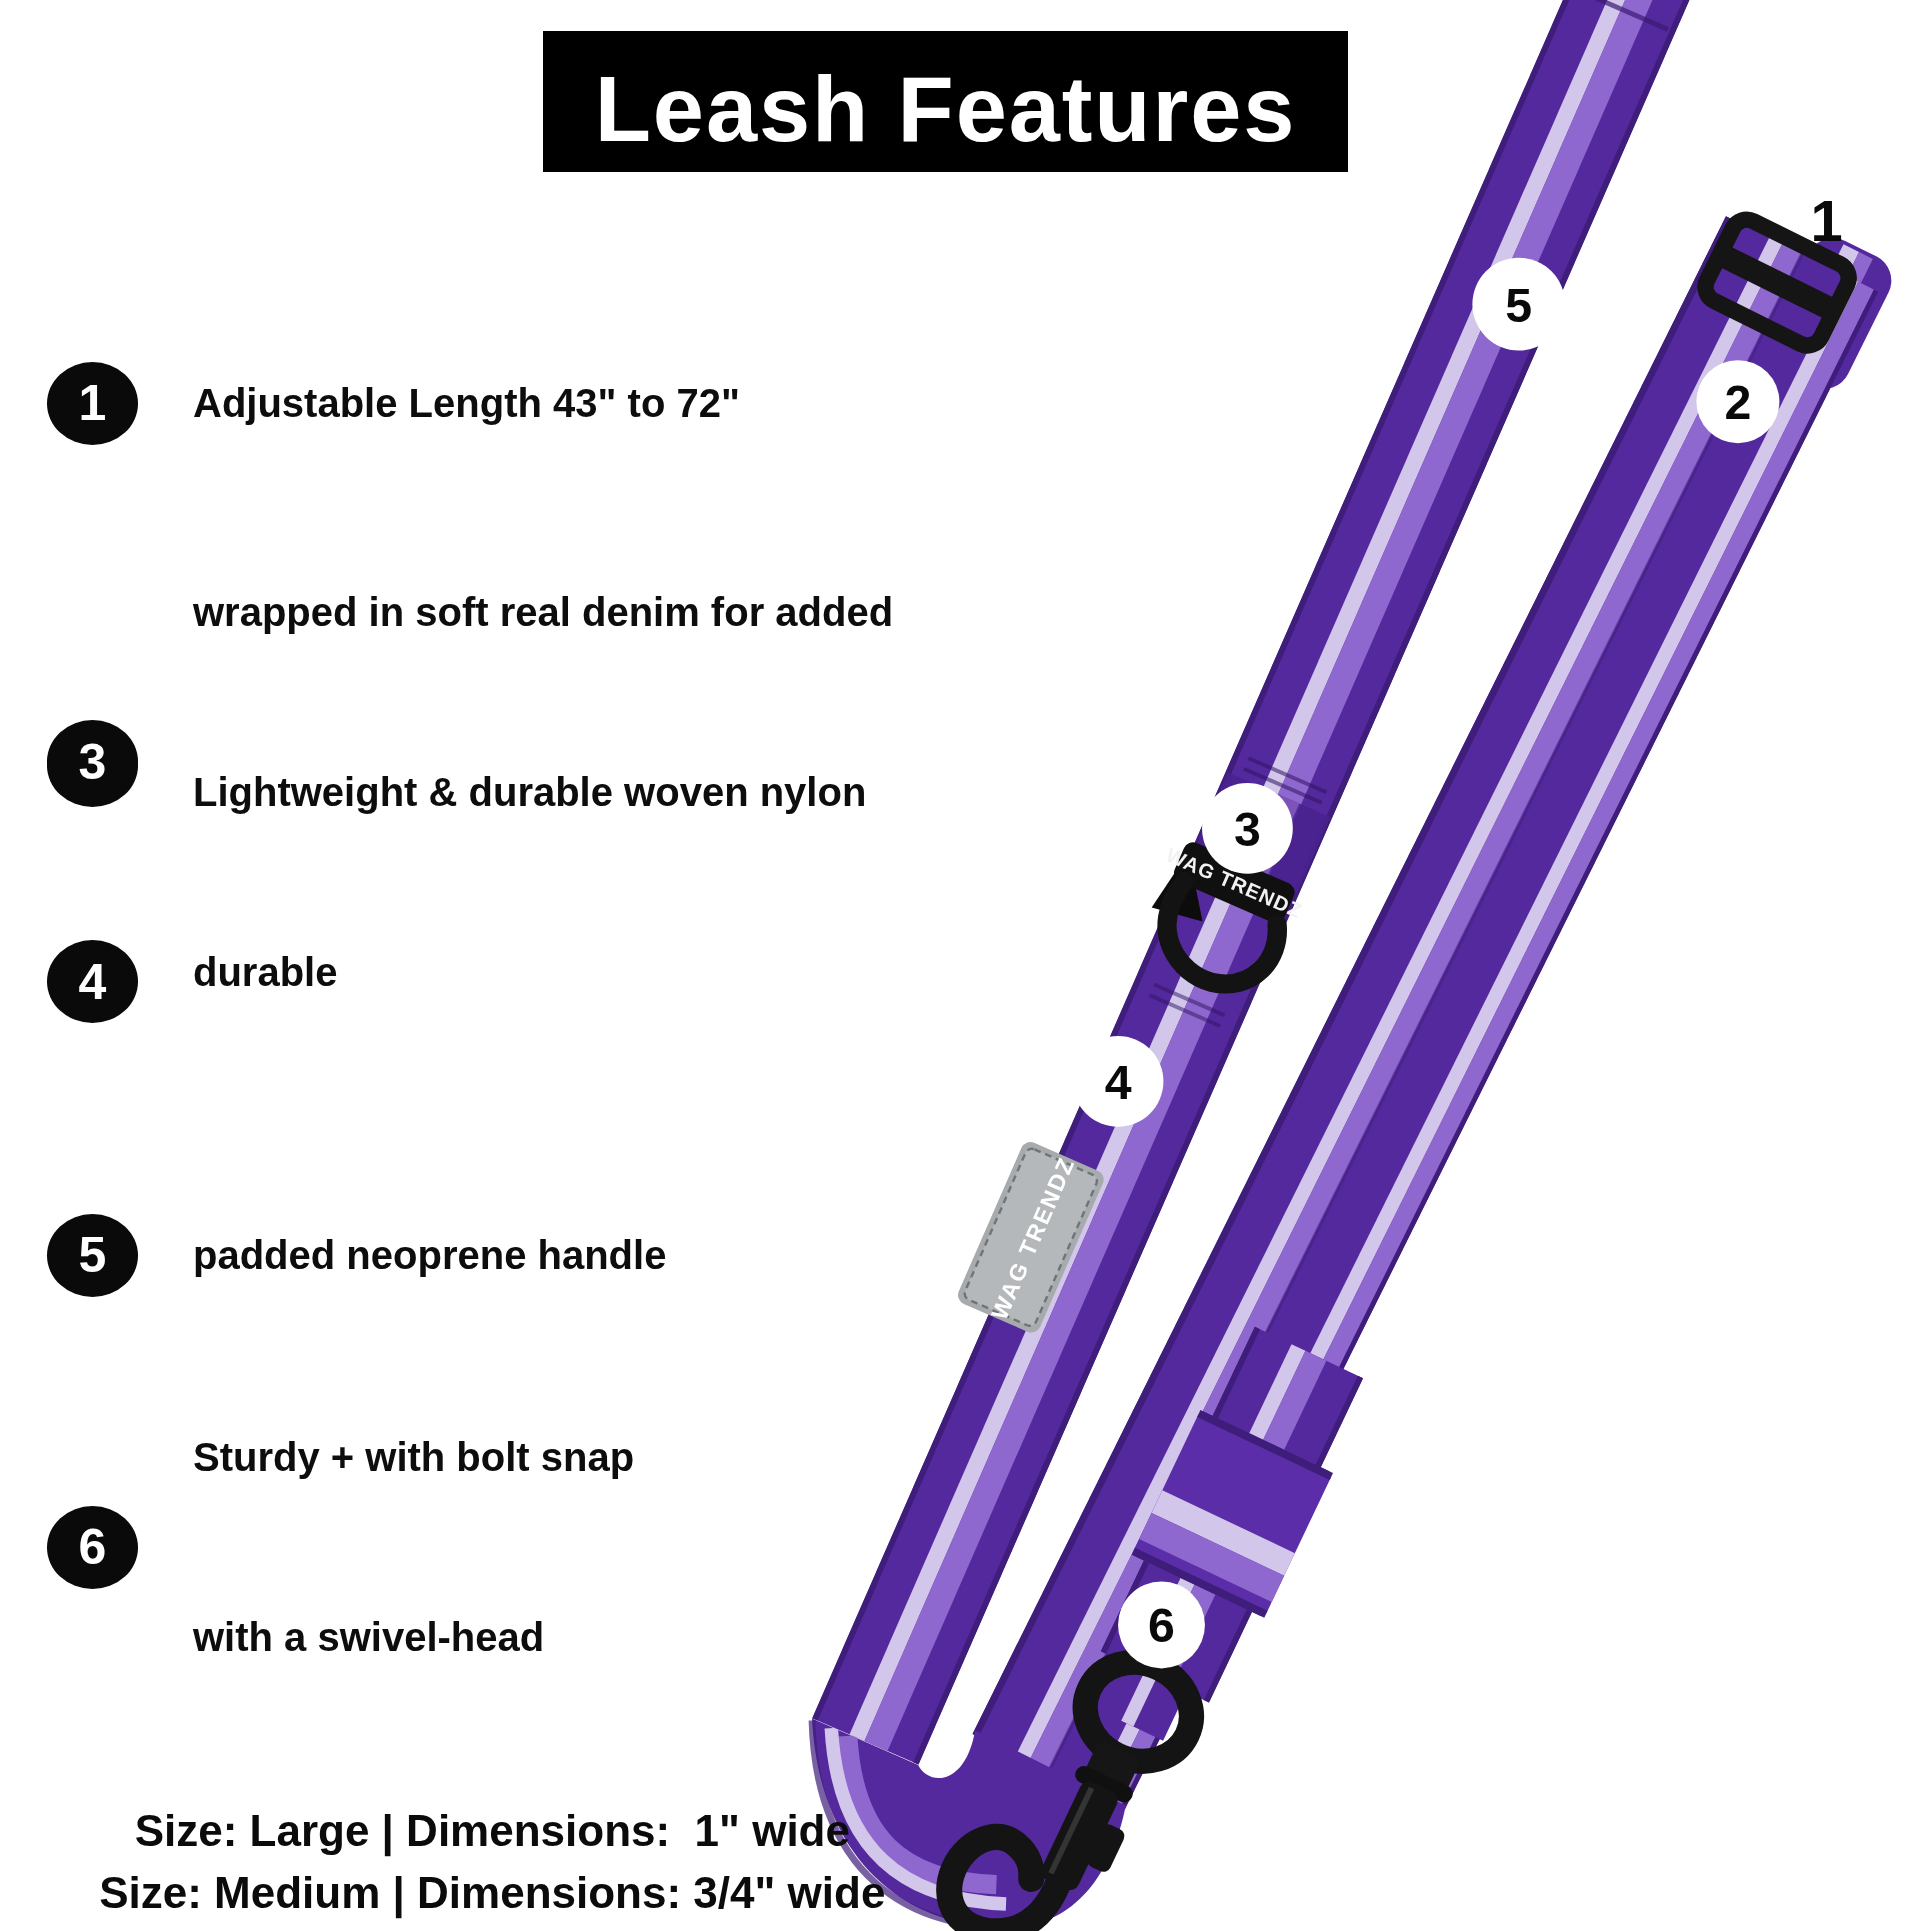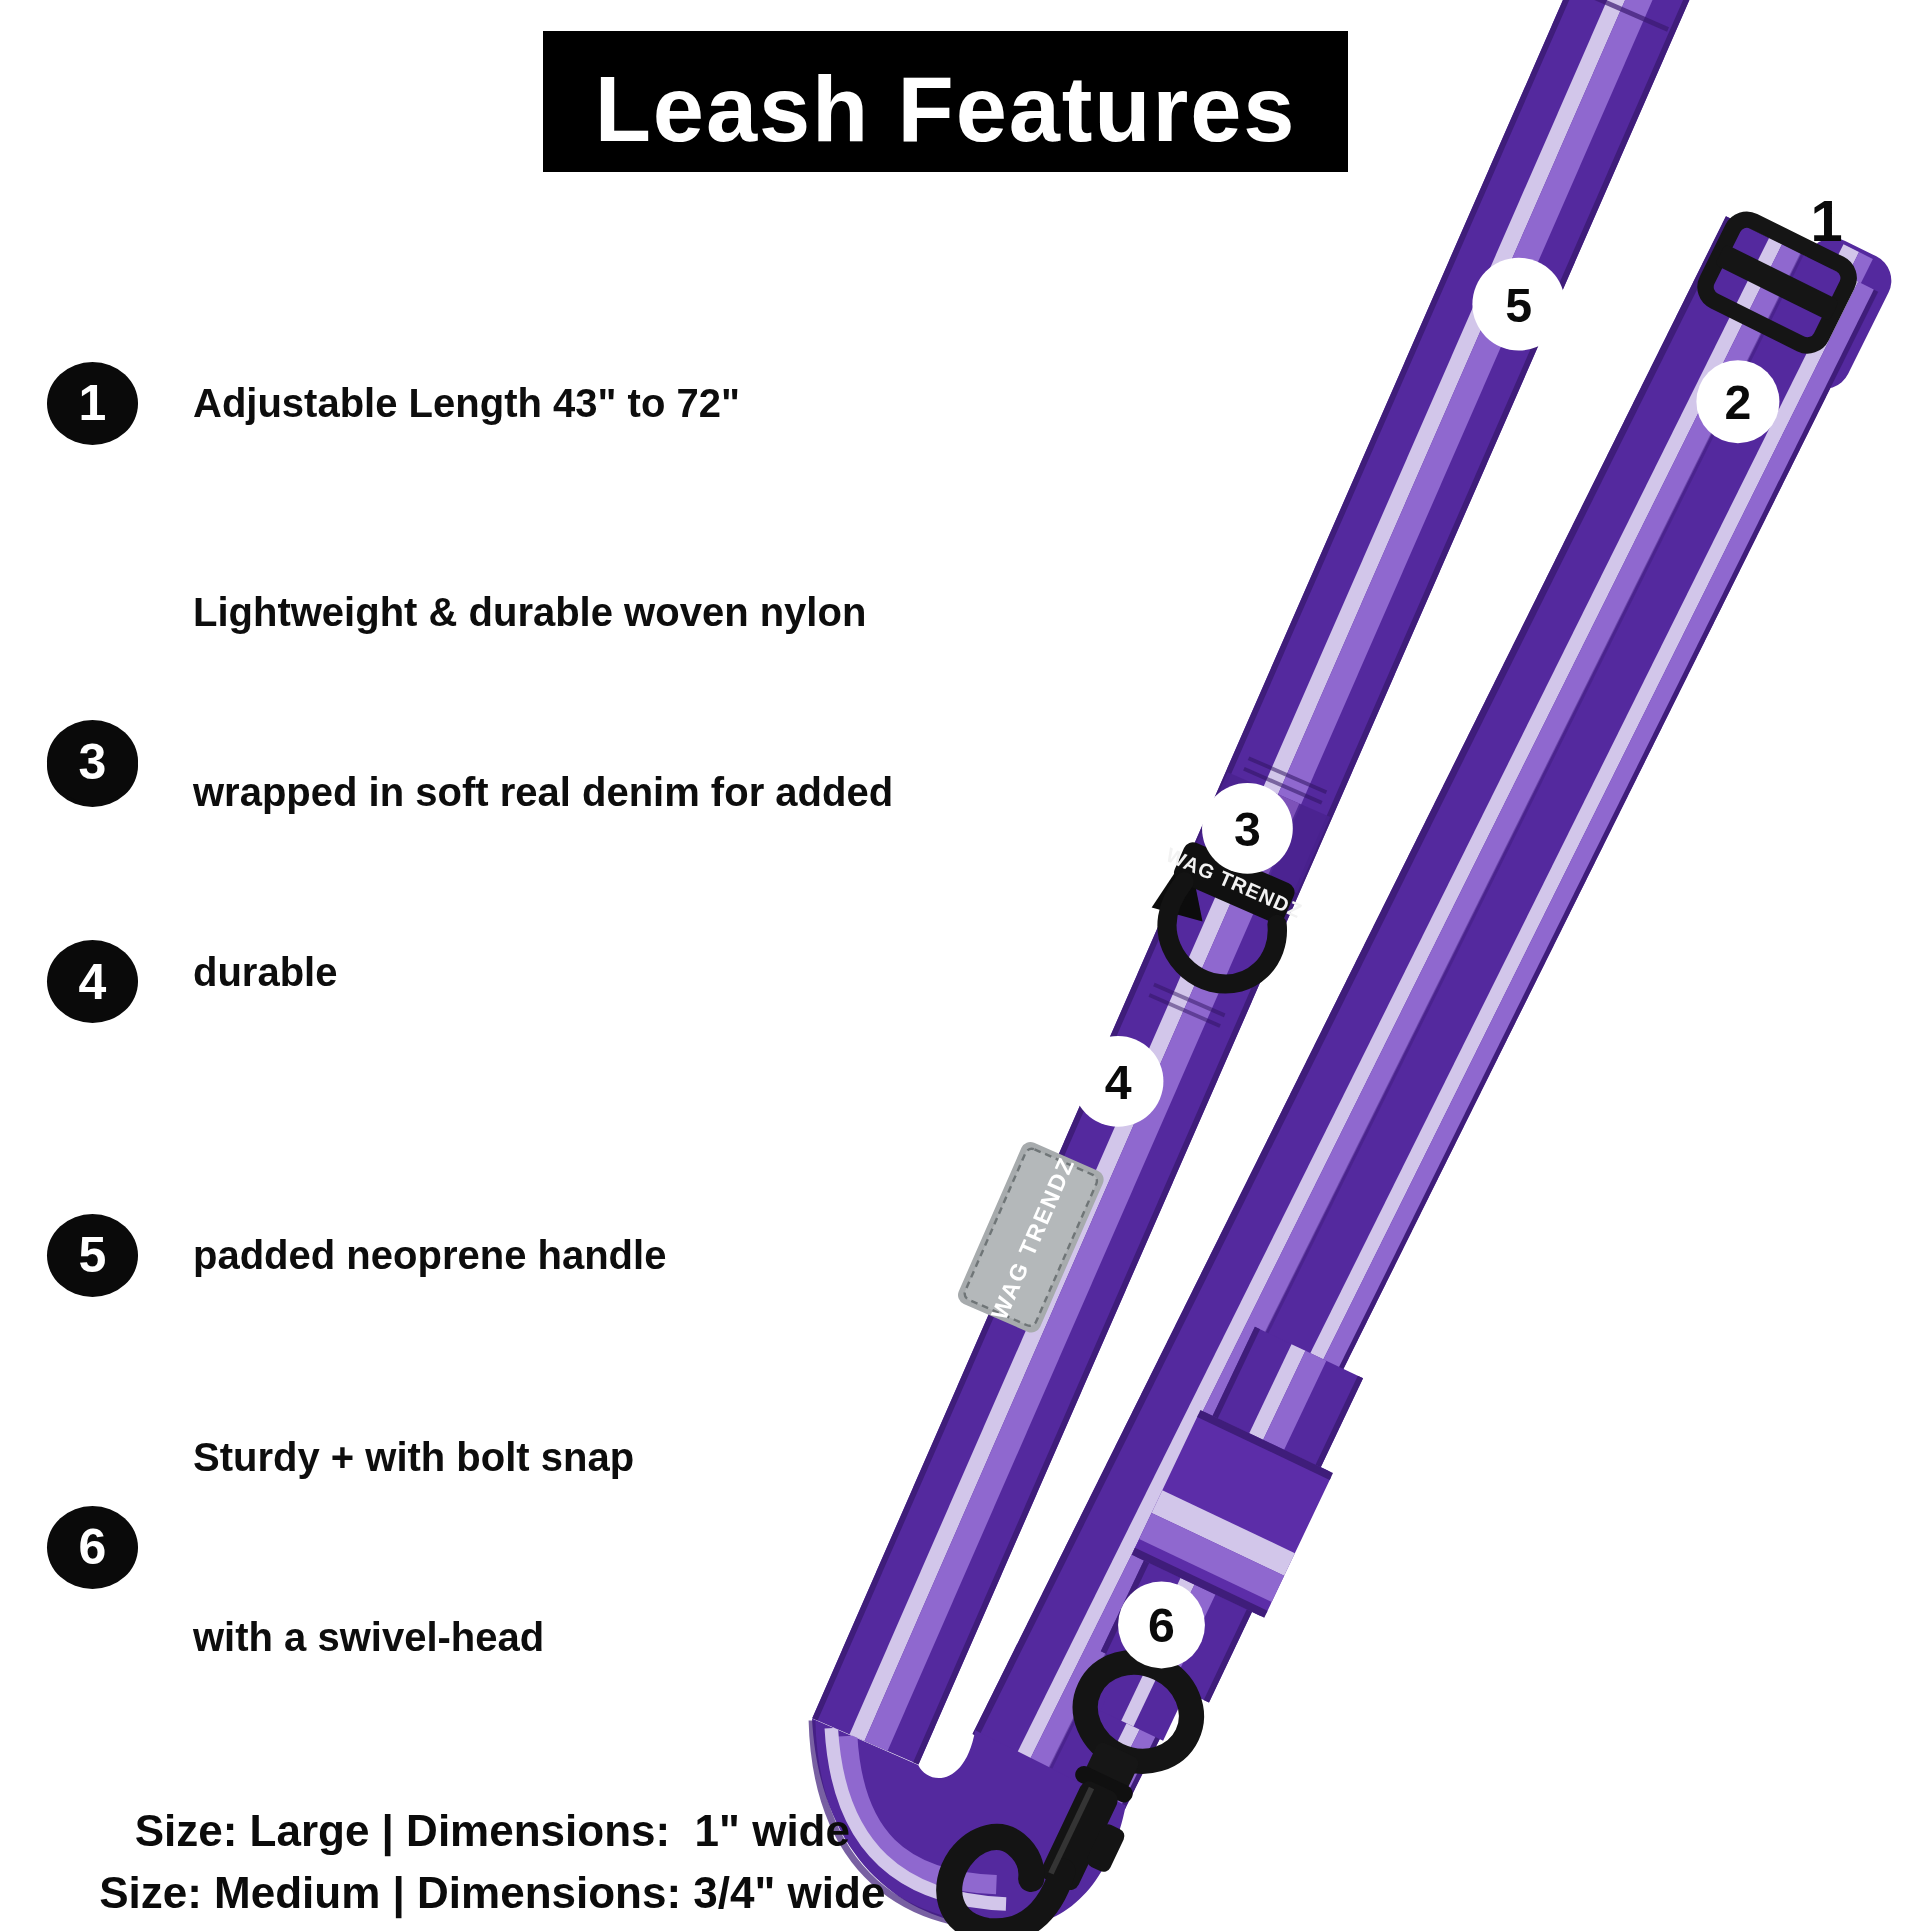--- a/index.html
+++ b/index.html
@@ -174,22 +174,22 @@
     <div class="ftext">
       <div>Adjustable Length 43" to 72"</div>
     </div>
   </div>
 
   <div class="feature f2">
     <div class="fnum">
         <span>2</span>
       </div>
     <div class="ftext">
+      <div>wrapped in soft real denim for added</div>
       <div>Lightweight &amp; durable woven nylon</div>
-      <div>wrapped in soft real denim for added</div>
       <div>durable</div>
     </div>
   </div>
 
   <div class="feature f3">
     <div class="fnum">
         <span>3</span>
       </div>
   </div>
 

